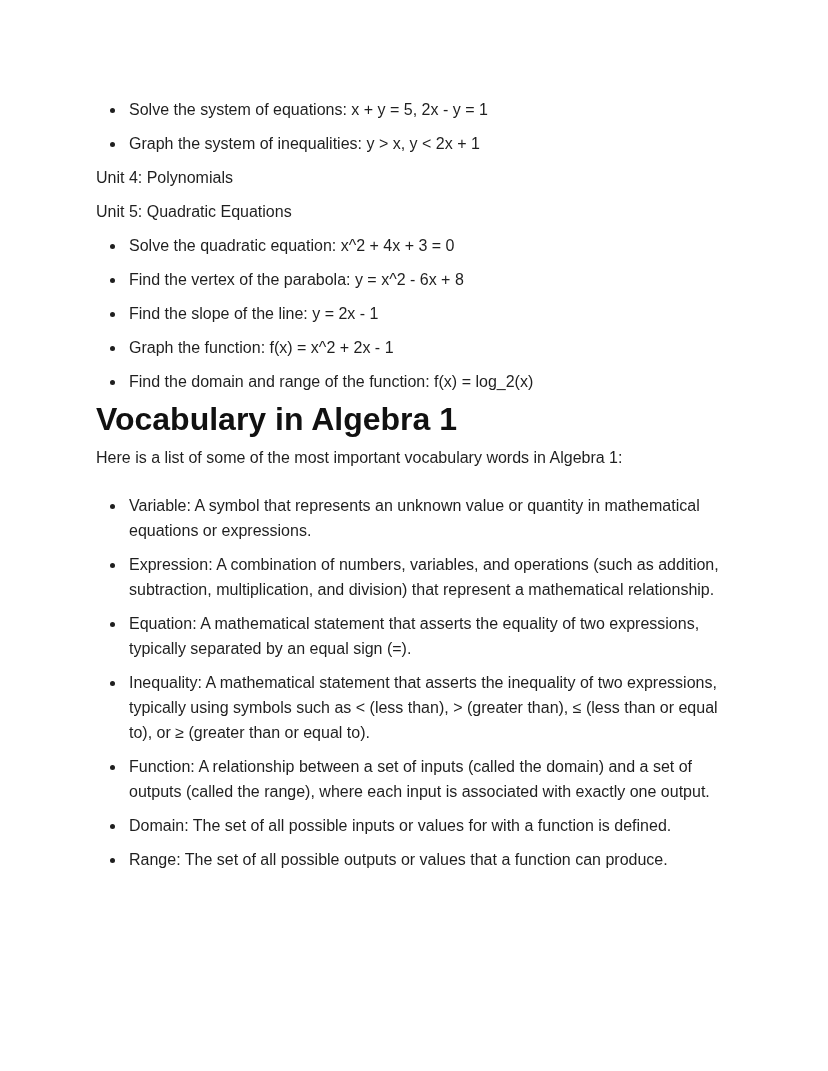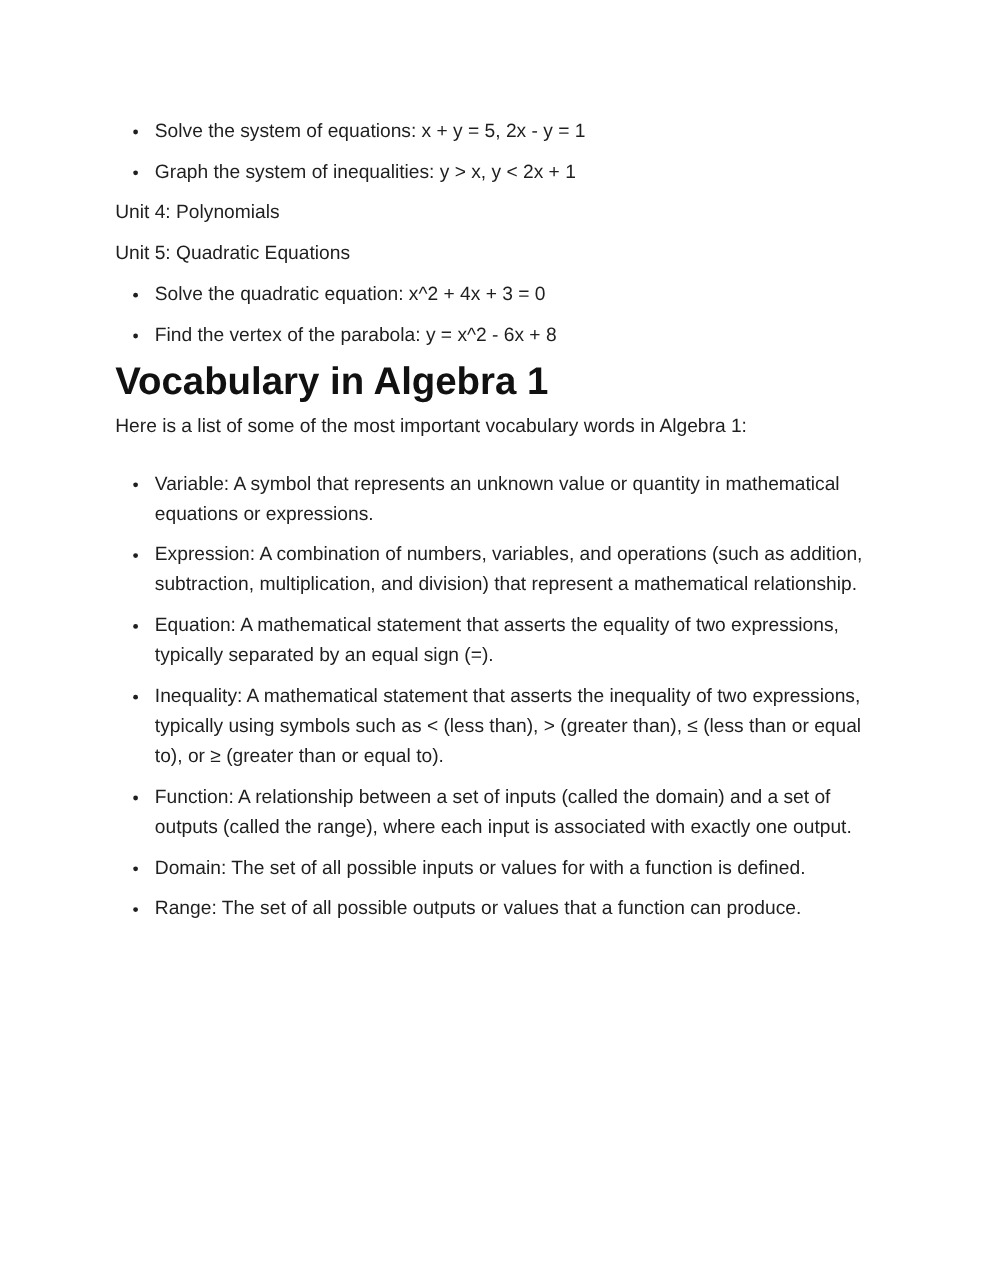--- a/index.html
+++ b/index.html
@@ -71,20 +71,26 @@
 
     <p class="unit-label">Unit 4: Polynomials</p>
 
     <p class="unit-label">Unit 5: Quadratic Equations</p>
     <ul>
 
     <li>Solve the quadratic equation: x^2 + 4x + 3 = 0</li>
         <li>Find the vertex of the parabola: y = x^2 - 6x + 8</li>
       </ul>
 
+    <ul>
+
+    <li>Find the slope of the line: y = 2x - 1</li>
+        <li>Graph the function: f(x) = x^2 + 2x - 1</li>
+        <li>Find the domain and range of the function: f(x) = log_2(x)</li>
+      </ul>
 
     <h2 class="vocab-heading">Vocabulary in Algebra 1</h2>
 
     <p class="intro">Here is a list of some of the most important vocabulary words in Algebra 1:</p>
 
     <ul>
 
     <li>Variable: A symbol that represents an unknown value or quantity in mathematical equations or expressions.</li>
         <li>Expression: A combination of numbers, variables, and operations (such as addition, subtraction, multiplication, and division) that represent a mathematical relationship.</li>
         <li>Equation: A mathematical statement that asserts the equality of two expressions, typically separated by an equal sign (=).</li>

